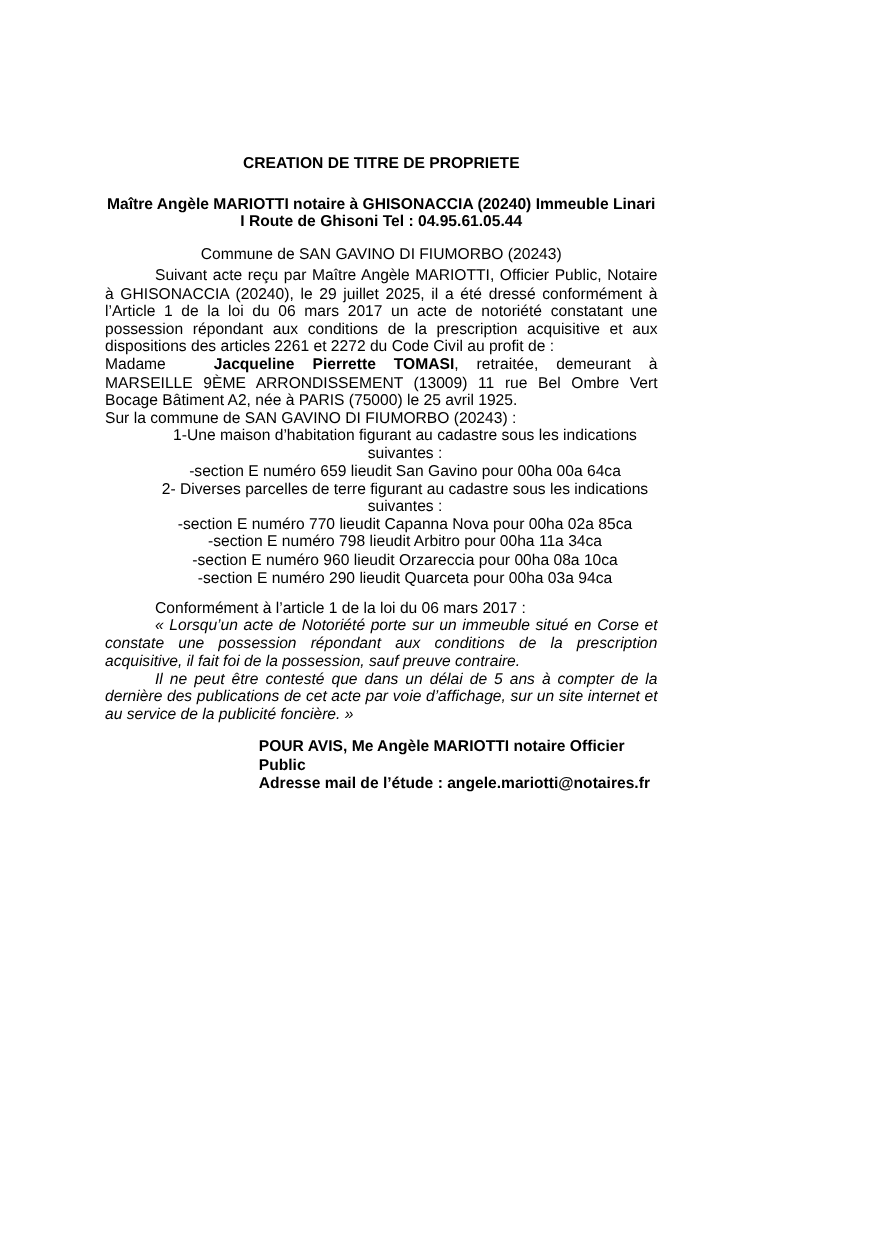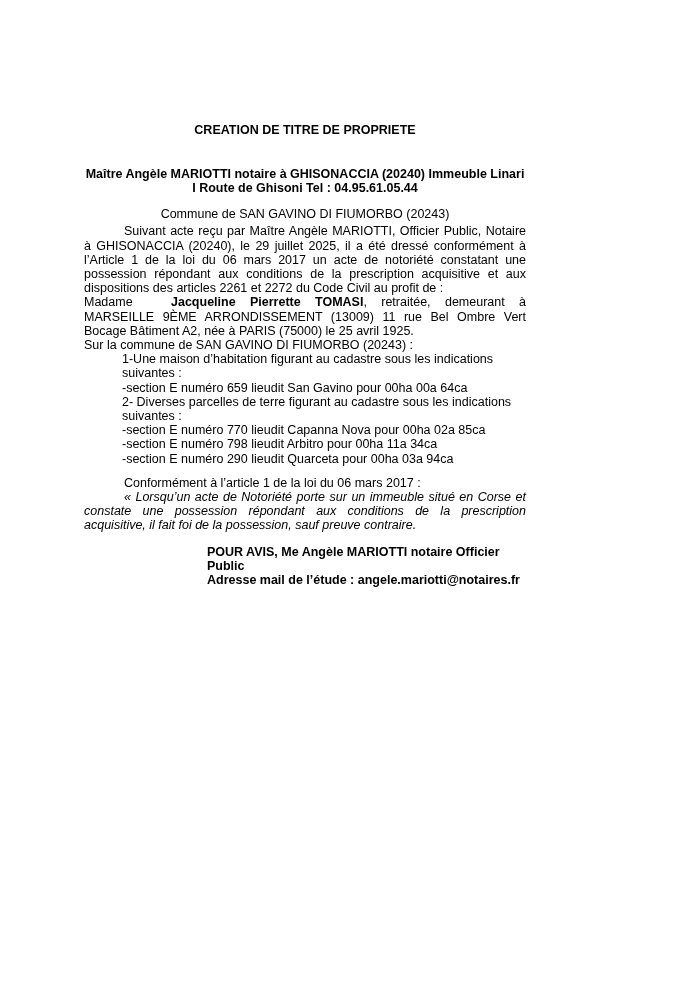--- a/index.html
+++ b/index.html
@@ -11,25 +11,25 @@
     background:#ffffff;
     color:#000000;
     font-family:"Liberation Sans","DejaVu Sans",sans-serif;
     font-size:12.5px;
     line-height:14.2px;
     padding:123px 82px 0 84px;
     overflow:hidden;
   }
   .bold   { font-weight:bold;margin-left:24px; }
   .doc-title   { font-weight:bold; text-align:center; }
-  .notary-line { font-weight:bold; text-align:center; margin-top:30px; }
+  .notary-line { font-weight:bold; text-align:center; margin-top:19px; }
   .commune-line{ font-weight:normal; text-align:center; margin-top:11.6px; }
   .intro-para  { margin-top:3px; text-align:justify; text-indent:40px; }
   .plain-para  { text-align:justify; }
-  .cadastre-item { padding-left:38px; }
+  .cadastre-item { padding-left:38px;text-align:center; }
   .law-line    { margin-top:10px; text-indent:40px; }
   .quote-para  { font-style:italic; text-align:justify; text-indent:40px; }
   .footer-block{ margin-top:12px; padding-left:123px; font-weight:bold; }
 </style>
 </head>
 <body>
 
 <div class="page">
 
   <p class="doc-title">CREATION DE TITRE DE PROPRIETE</p>
@@ -43,26 +43,28 @@
   <p class="plain-para"><span>Madame </span><span class="bold">Jacqueline Pierrette TOMASI</span><span>, retraitée, demeurant à MARSEILLE 9ÈME ARRONDISSEMENT (13009) 11 rue Bel Ombre Vert Bocage Bâtiment A2, née à PARIS (75000) le 25 avril 1925.</span></p>
 
   <p>Sur la commune de SAN GAVINO DI FIUMORBO (20243) :</p>
 
   <div>
     <p class="cadastre-item">1-Une maison d’habitation figurant au cadastre sous les indications suivantes :</p>
     <p class="cadastre-item">-section E numéro 659 lieudit San Gavino pour 00ha 00a 64ca</p>
     <p class="cadastre-item">2- Diverses parcelles de terre figurant au cadastre sous les indications suivantes :</p>
     <p class="cadastre-item">-section E numéro 770 lieudit Capanna Nova pour 00ha 02a 85ca</p>
     <p class="cadastre-item">-section E numéro 798 lieudit Arbitro pour 00ha 11a 34ca</p>
+    <p class="cadastre-item">-section E numéro 960 lieudit Orzareccia pour 00ha 08a 10ca</p>
     <p class="cadastre-item">-section E numéro 290 lieudit Quarceta pour 00ha 03a 94ca</p>
   </div>
 
   <p class="law-line">Conformément à l’article 1 de la loi du 06 mars 2017 :</p>
 
   <p class="quote-para">« Lorsqu’un acte de Notoriété porte sur un immeuble situé en Corse et constate une possession répondant aux conditions de la prescription acquisitive, il fait foi de la possession, sauf preuve contraire.</p>
 
+  <p class="quote-para">Il ne peut être contesté que dans un délai de 5 ans à compter de la dernière des publications de cet acte par voie d’affichage, sur un site internet et au service de la publicité foncière. »</p>
 
   <div class="footer-block">
     <p>POUR AVIS, Me Angèle MARIOTTI notaire Officier Public</p>
     <p>Adresse mail de l’étude : angele.mariotti@notaires.fr</p>
   </div>
 
 </div>
 
 </body></html>

